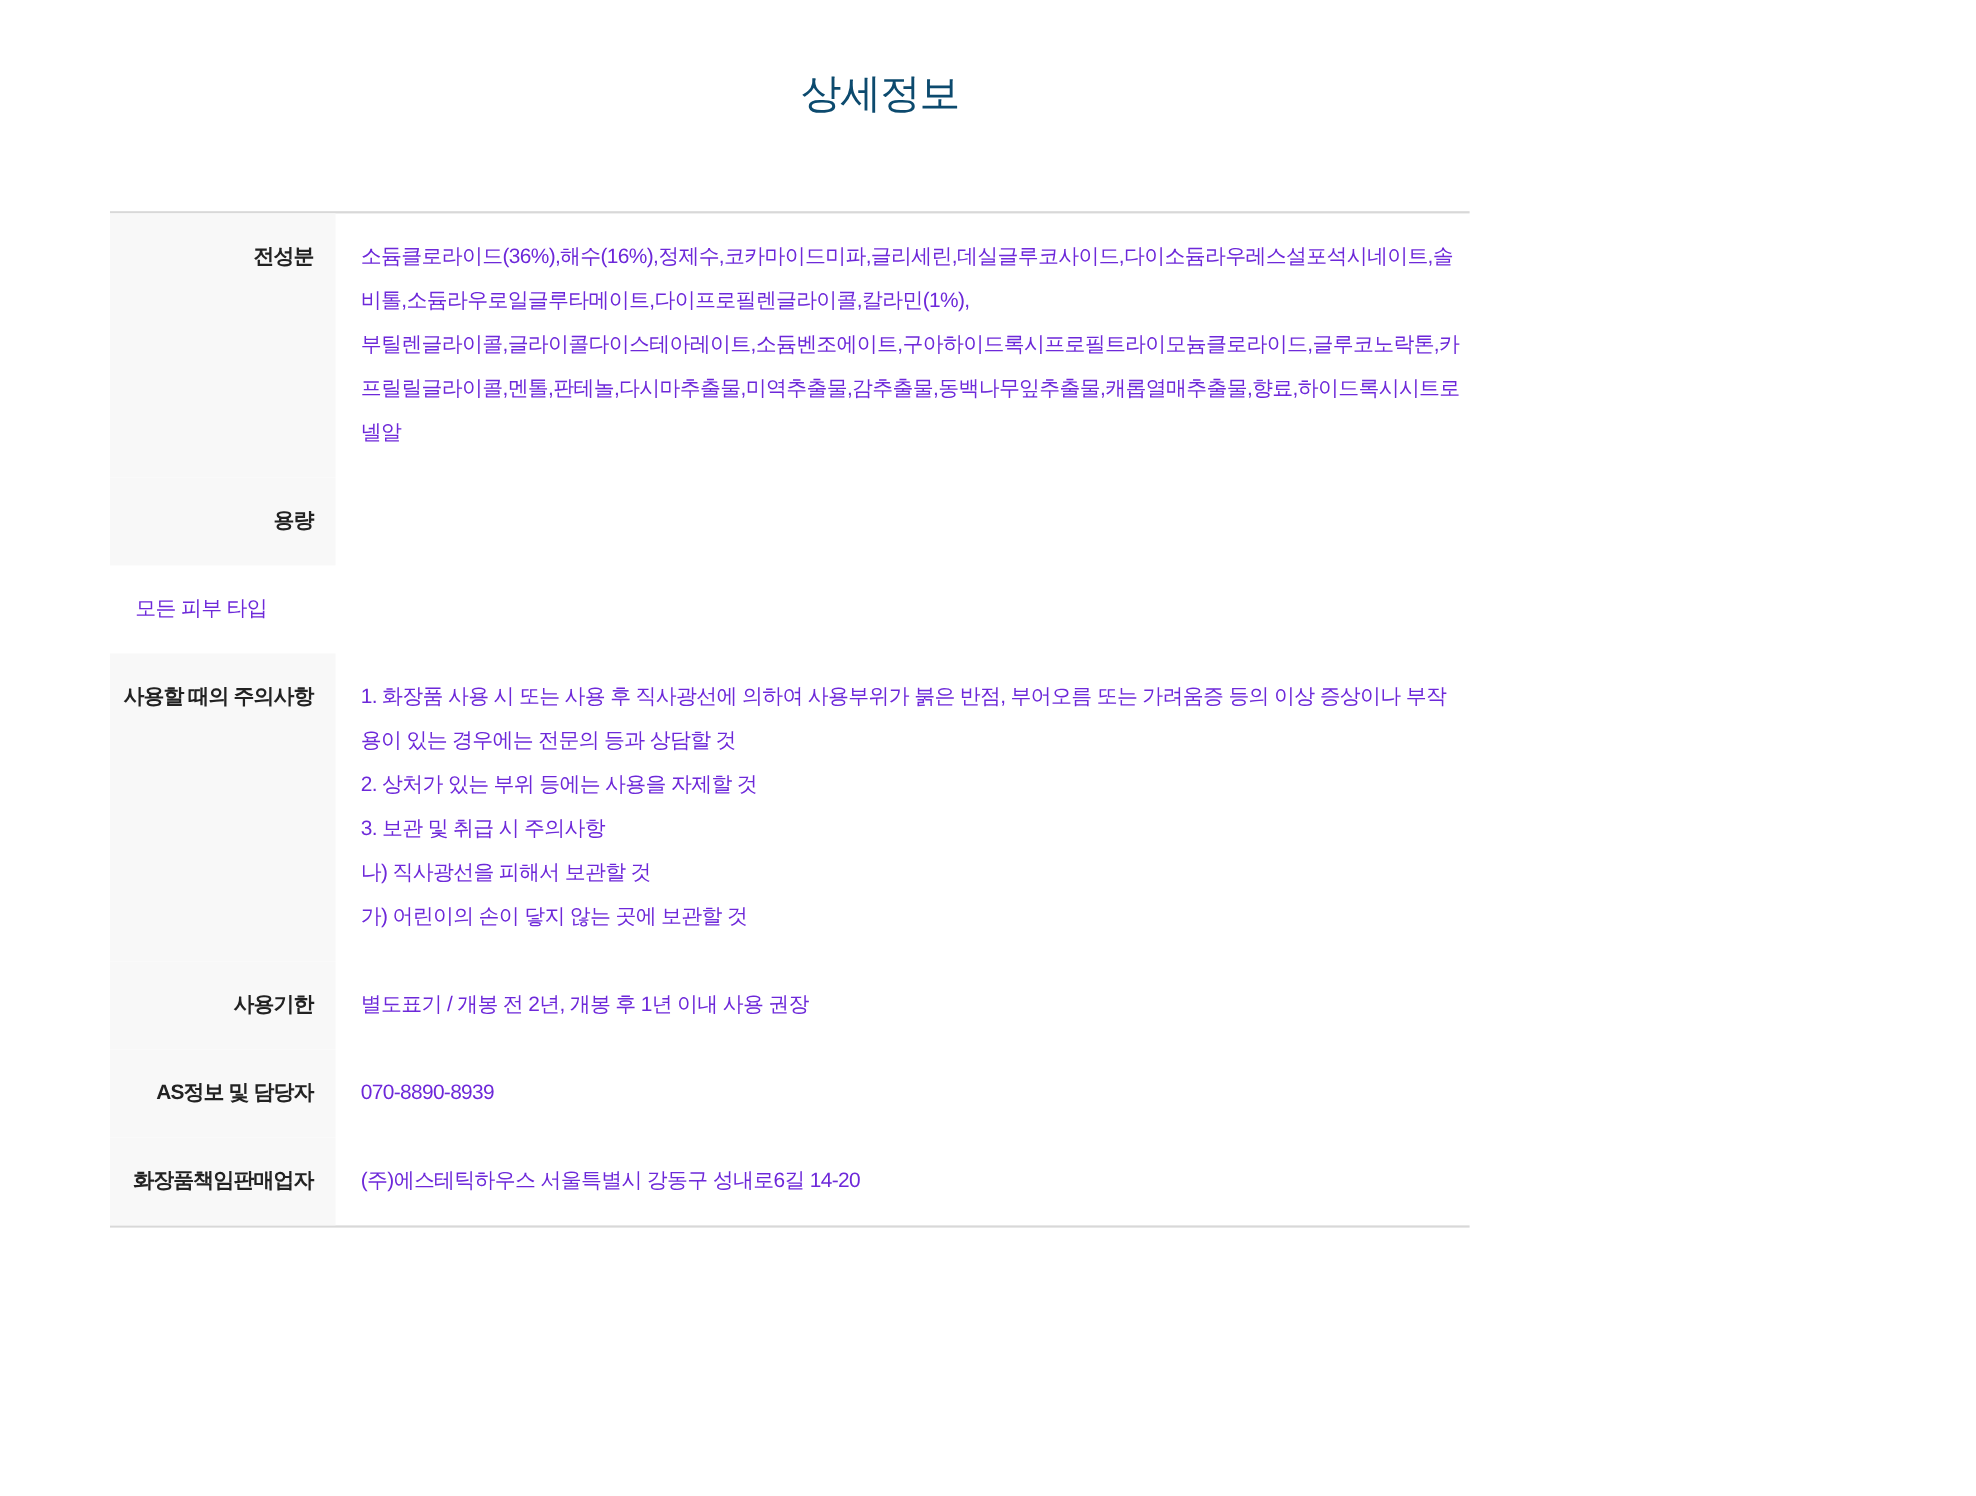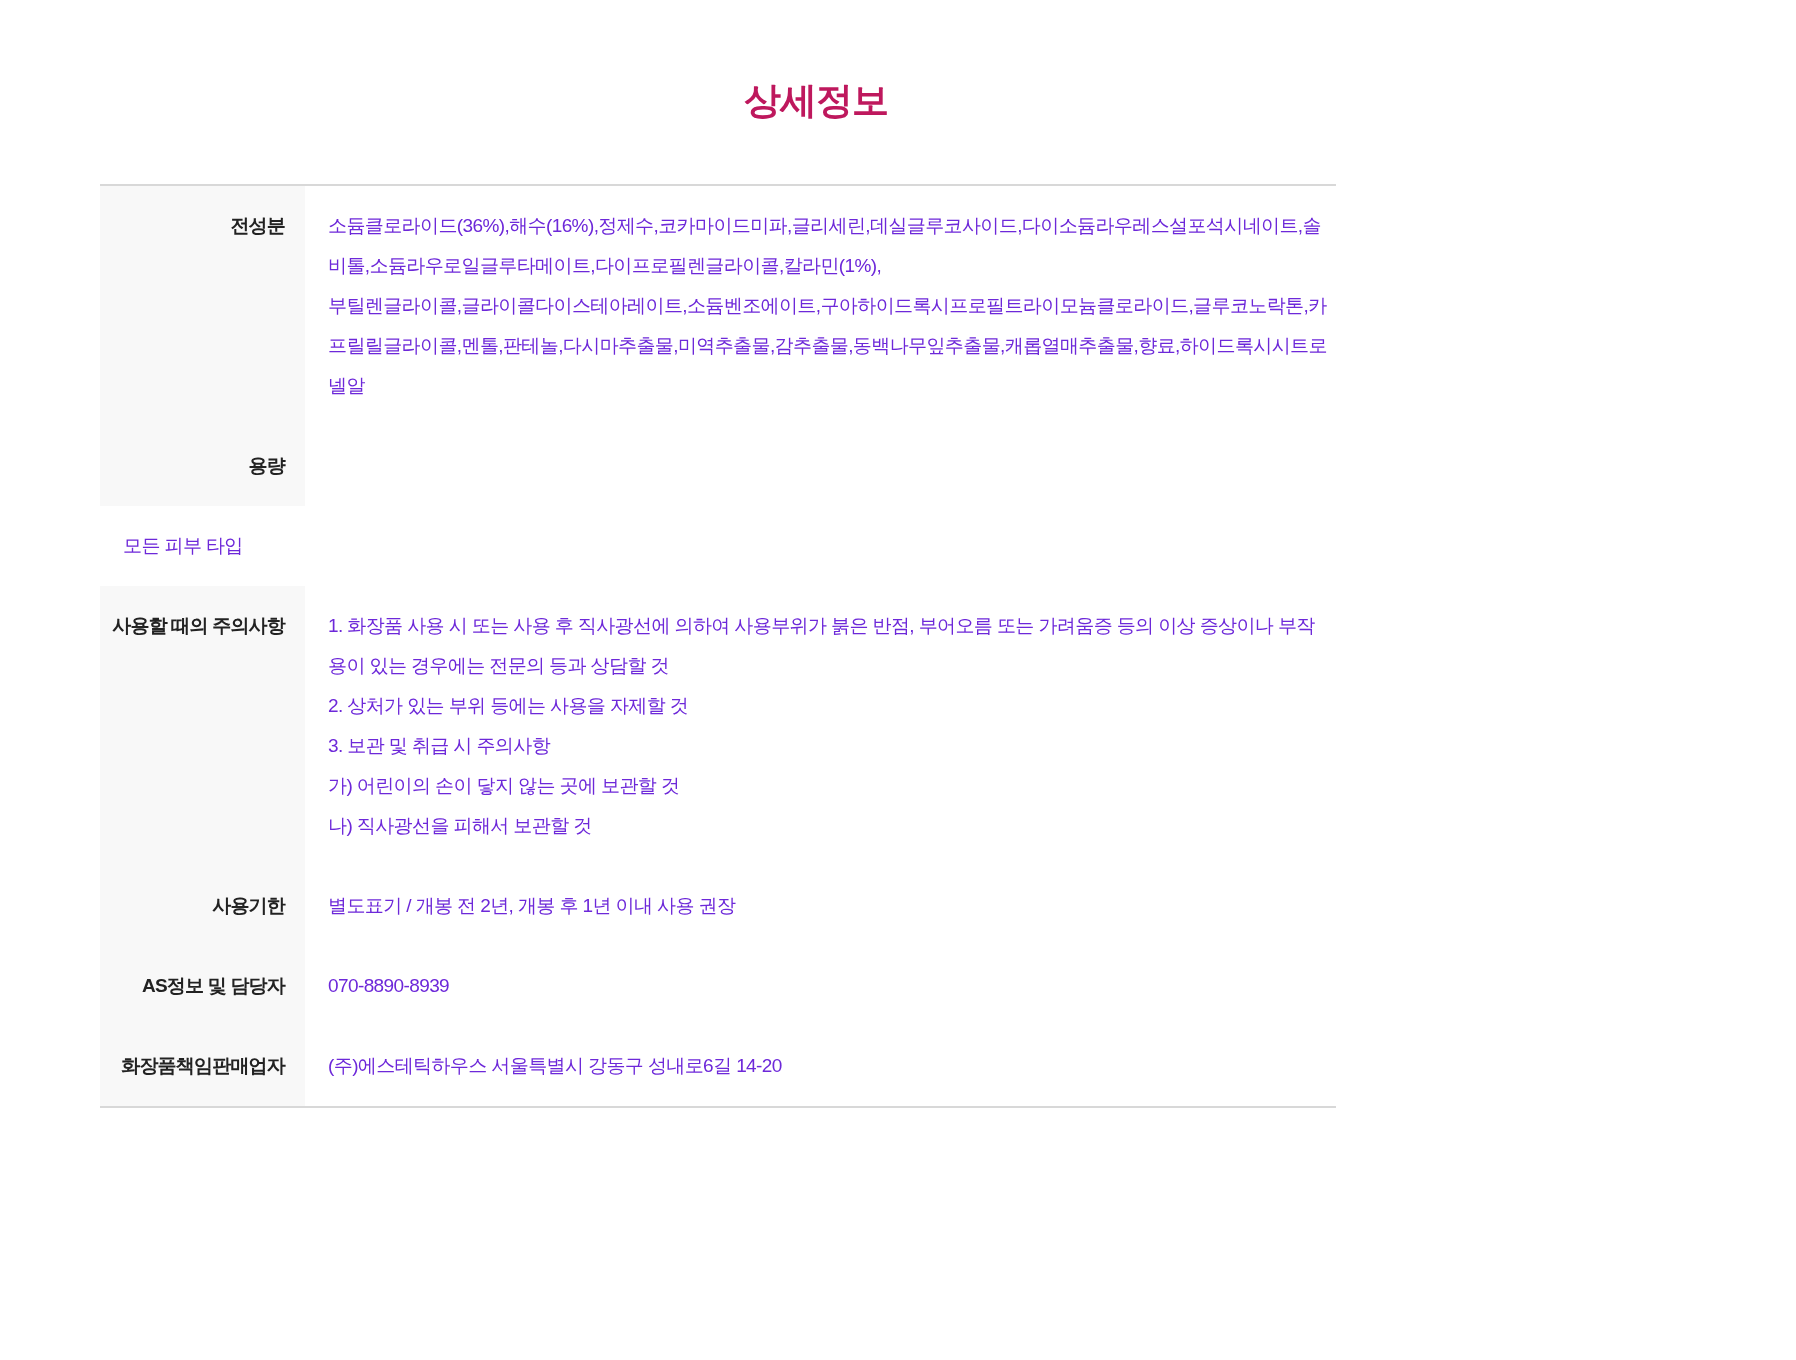--- a/index.html
+++ b/index.html
@@ -9,33 +9,33 @@
     color: #333333;
   }
   .page {
     position: relative;
     width: 1796px;
     height: 1360px;
     background: #ffffff;
     overflow: hidden;
   }
   .title {
-    margin: 16px;
+    margin: 0;
     padding-top: 62px;
     width: 1600px;
     text-align: center;
     font-size: 37px;
-    font-weight: 700;
+    font-weight: 400;
     letter-spacing: -1px;
-    color: #be185d;
+    color: #0c4a6e;
     line-height: 46px;
   }
   .spec-table {
     margin-left: 100px;
-    margin-top: 60px;
+    margin-top: 84px;
     width: 1236px;
     border-top: 2px solid #d8d8d8;
     border-bottom: 2px solid #d8d8d8;
   }
   .spec-row {
     display: flex;
     align-items: stretch;
   }
   .spec-label {
     flex: 0 0 205px;
@@ -84,22 +84,22 @@
         <div class="spec-value">
           <div class="spec-line">모든 피부 타입</div>
         </div>
       </div>
       <div class="spec-row">
         <div class="spec-label">사용할 때의 주의사항</div>
         <div class="spec-value">
           <div class="spec-line">1. 화장품 사용 시 또는 사용 후 직사광선에 의하여 사용부위가 붉은 반점, 부어오름 또는 가려움증 등의 이상 증상이나 부작용이 있는 경우에는 전문의 등과 상담할 것</div>
           <div class="spec-line">2. 상처가 있는 부위 등에는 사용을 자제할 것</div>
           <div class="spec-line">3. 보관 및 취급 시 주의사항</div>
+          <div class="spec-line">나) 직사광선을 피해서 보관할 것</div>
           <div class="spec-line">가) 어린이의 손이 닿지 않는 곳에 보관할 것</div>
-          <div class="spec-line">나) 직사광선을 피해서 보관할 것</div>
         </div>
       </div>
       <div class="spec-row">
         <div class="spec-label">사용기한</div>
         <div class="spec-value">
           <div class="spec-line">별도표기 / 개봉 전 2년, 개봉 후 1년 이내 사용 권장</div>
         </div>
       </div>
       <div class="spec-row">
         <div class="spec-label">AS정보 및 담당자</div>

